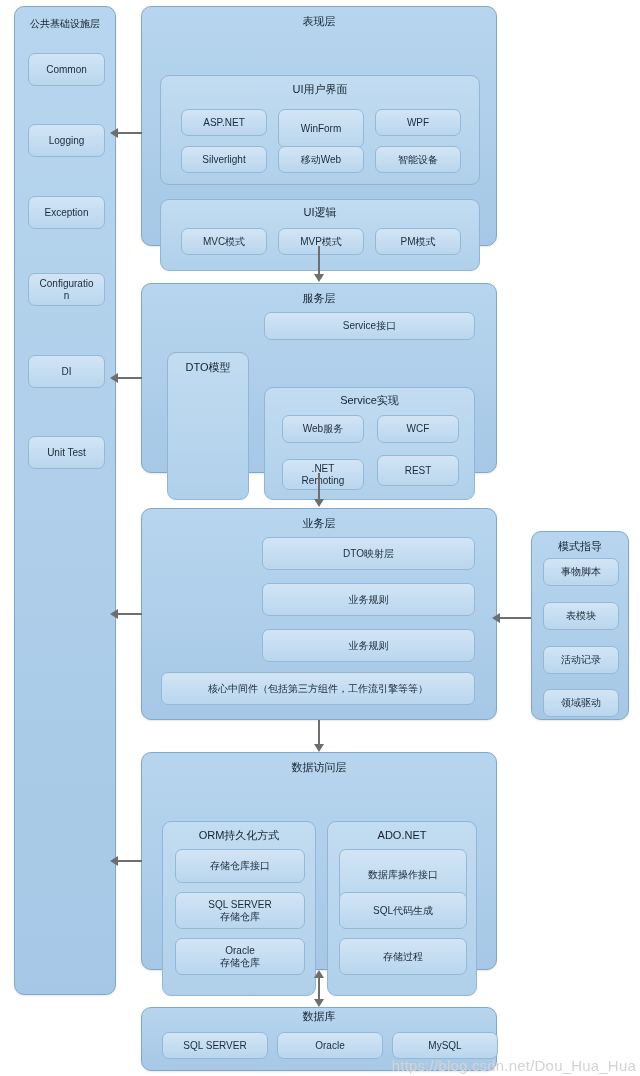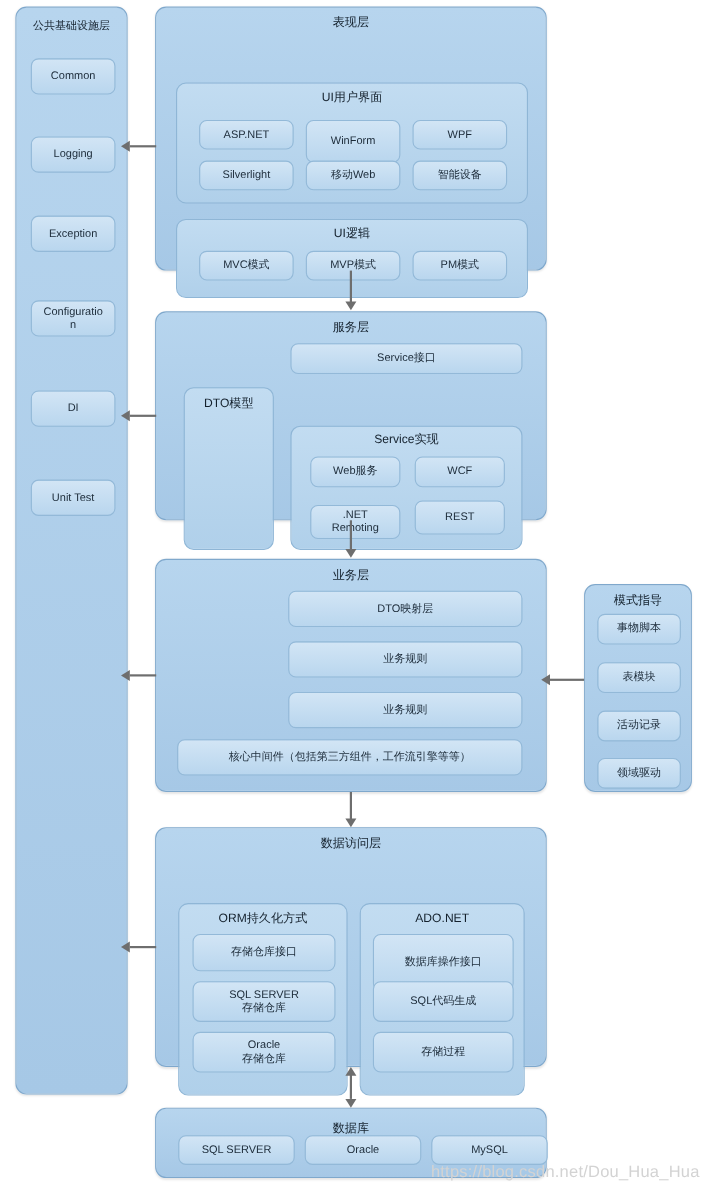--- a/index.html
+++ b/index.html
@@ -181,21 +181,21 @@
 
     <div class="group" style="left:185px; top:28px; width:150px; height:175px;">
       <div class="ttl" style="top:7px;">ADO.NET</div>
       <div class="leaf" style="left:11px; top:27px; width:128px; height:52px;">数据库操作接口</div>
       <div class="leaf" style="left:11px; top:116px; width:128px; height:37px;">存储过程</div>
       <div class="leaf" style="left:11px; top:70px; width:128px; height:37px;">SQL代码生成</div>
     </div>
   </div>
 
   <div class="panel" style="left:141px; top:1007px; width:356px; height:64px;">
-    <div class="ttl" style="top:12px;">数据库</div>
+    <div class="ttl" style="top:2px;">数据库</div>
     <div class="leaf" style="left:20px; top:24px; width:106px; height:27px;">SQL SERVER</div>
     <div class="leaf" style="left:135px; top:24px; width:106px; height:27px;">Oracle</div>
     <div class="leaf" style="left:250px; top:24px; width:106px; height:27px;">MySQL</div>
   </div>
 
   <div class="conn hline" style="left:118px; top:132px; width:24px;"></div>
   <div class="arrow arrow-left" style="left:110px; top:128px;"></div>
 
   <div class="conn hline" style="left:118px; top:377px; width:24px;"></div>
   <div class="arrow arrow-left" style="left:110px; top:373px;"></div>

